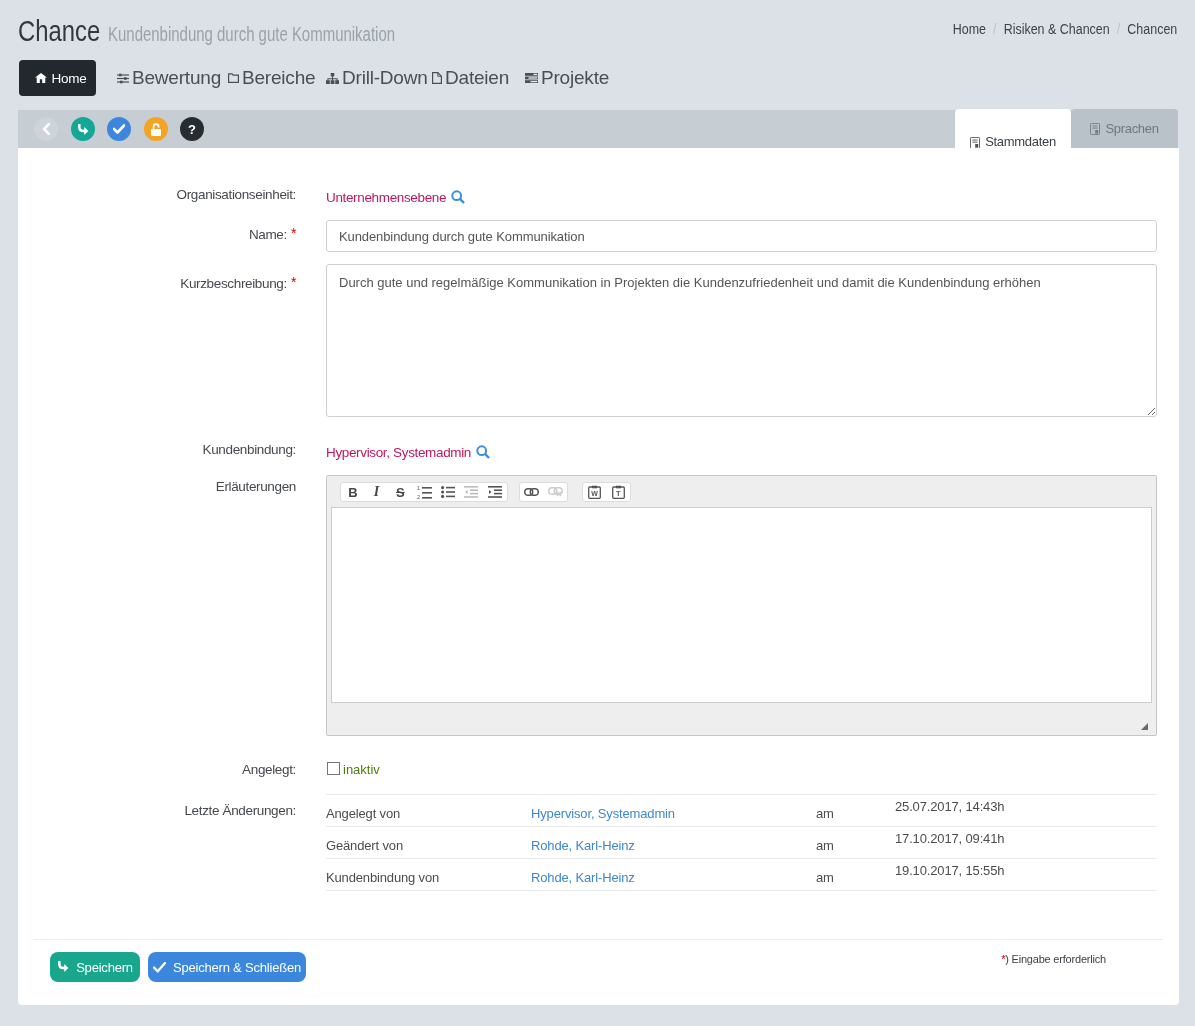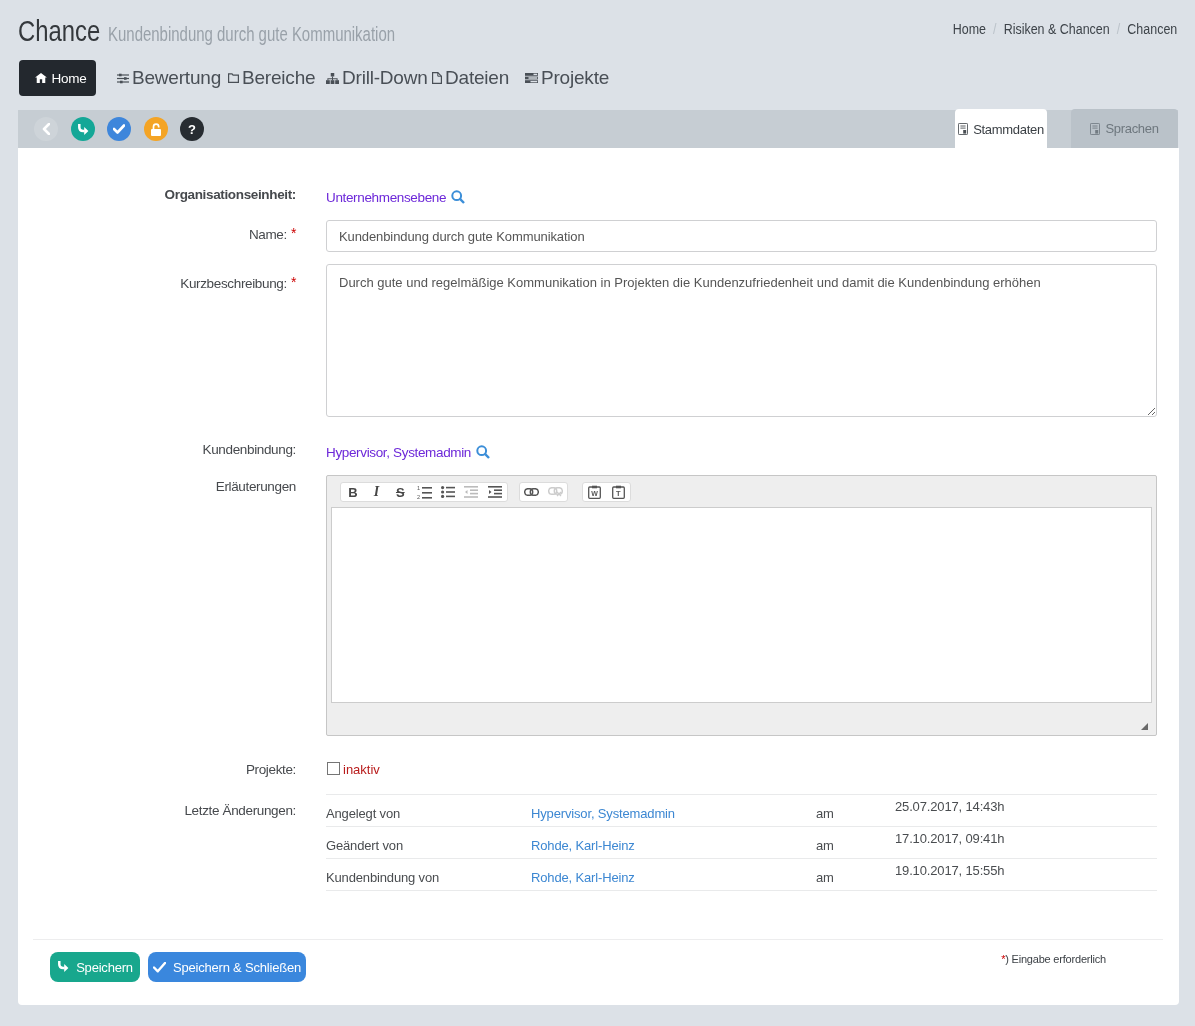--- a/index.html
+++ b/index.html
@@ -20,45 +20,45 @@
 #strip { left:18px; top:110px; width:1160px; height:38px; background:#c6cdd3; }
 .circ { position:absolute; top:117px; width:24px; height:24px; border-radius:50%; display:flex; align-items:center; justify-content:center; }
 .c1 { background:#ced4d9; }
 .c2 { background:#14a797; }
 .c3 { background:#3e86db; }
 .c4 { background:#f4a425; }
 .c5 { background:#272c31; }
 
 
 .tab { top:109px; height:39px; display:flex; align-items:center; justify-content:center; gap:5px; font-size:13px; letter-spacing:-0.3px; border-radius:4px 4px 0 0; }
-#tab1 { left:955px; width:92px; background:#ffffff; color:#3a3f44; height:40px; }
+#tab1 { left:955px; width:116px; background:#ffffff; color:#3a3f44; height:40px;align-items:flex-end; }
 #tab2 { left:1071px; width:107px; background:#bac2c9; color:#6e777e; }
 
 
 #panel { left:18px; top:148px; width:1161px; height:857px; background:#fff; border-radius:0 0 4px 4px; }
 
 
 .lbl { position:absolute; width:278px; left:18px; text-align:right; font-size:13.5px; letter-spacing:-0.35px; color:#46494d; line-height:1; }
 .lbl .star { color:#c00; font-size:14px; margin-left:4px; position:relative; top:-1px; }
-.val { position:absolute; left:326px; font-size:13.5px; letter-spacing:-0.35px; color:#6d28d9; line-height:1; }
+.val { position:absolute; left:326px; font-size:13.5px; letter-spacing:-0.35px; color:#be185d; line-height:1; }
 .mag { position:relative; top:2px; margin-left:5px; }
 input.txt { position:absolute; left:326px; width:831px; height:32px; border:1px solid #cfd0d2; border-radius:3px; padding:0 12px; font-size:13px; letter-spacing:-0.1px; color:#555; font-family:"Liberation Sans",sans-serif; background:#fff; outline:none; }
 #ta { position:absolute; left:326px; top:264px; width:831px; height:153px; border:1px solid #cfd0d2; border-radius:3px; padding:9px 12px; font-size:13px; color:#555; font-family:"Liberation Sans",sans-serif; line-height:1.45; resize:both; outline:none; }
 
 
 #ed { left:326px; top:475px; width:831px; height:261px; border:1px solid #c6c6c6; border-radius:2px; background:#eeeeee; }
 #edtb { position:absolute; left:5px; top:6px; height:20px; width:820px; }
 .grp { position:absolute; top:0; height:20px; background:#fff; border:1px solid #dcdcdc; border-radius:3px; display:flex; align-items:center; }
 .tbtn { width:24px; height:18px; display:flex; align-items:center; justify-content:center; color:#474747; }
 #edc { position:absolute; left:4px; top:31px; width:821px; height:196px; background:#fff; border:1px solid #ccc; }
 #edfoot { position:absolute; left:0; top:229px; width:829px; height:29px; }
 
 
 #cb { position:absolute; left:327px; top:762px; width:13px; height:13px; border:1px solid #757575; background:#fff; }
-#cbl { position:absolute; left:343px; top:763px; font-size:13px; color:#b91c1c; line-height:1; }
+#cbl { position:absolute; left:343px; top:763px; font-size:13px; color:#4d7c0f; line-height:1; }
 
 
 .trow { position:absolute; left:326px; width:831px; height:32px; border-top:1px solid #e9eaeb; font-size:13px; letter-spacing:-0.15px; color:#4a4d50; }
 .trow .c1c { position:absolute; left:0; top:11px; }
 .trow .c2c { position:absolute; left:205px; top:11px; color:#3c87d2; }
 .trow .c3c { position:absolute; left:490px; top:11px; }
 .trow .c4c { position:absolute; left:569px; top:4px; }
 
 
 #sepline { left:33px; top:939px; width:1130px; height:1px; background:#ededee; }
@@ -165,21 +165,21 @@
 <svg width="10" height="12" viewBox="0 0 10 12" fill="none" stroke="#737c83" stroke-width="0.9">
       <rect x="0.45" y="0.45" width="9.1" height="11.1" rx="0.8"></rect>
       <line x1="2.4" y1="3" x2="7.6" y2="3"></line>
       <line x1="2.4" y1="5.1" x2="7.6" y2="5.1"></line>
       <rect x="5.2" y="7" width="3" height="3.6" fill="#737c83" stroke="none"></rect>
     </svg>
 Sprachen</div>
 
 <div class="abs" id="panel"></div>
 
-<div class="lbl" style="top:188px;font-weight:bold;">Organisationseinheit:</div>
+<div class="lbl" style="top:188px;">Organisationseinheit:</div>
 <div class="val" style="top:188px;">Unternehmensebene<svg class="mag" width="14" height="14" viewBox="0 0 14 14" fill="none" stroke="#3b8ed8" stroke-width="2">
       <circle cx="5.7" cy="5.7" r="4.4"></circle>
       <line x1="9.2" y1="9.2" x2="13" y2="13" stroke-width="2.4"></line>
     </svg></div>
 
 <div class="lbl" style="top:227px;">Name:<span class="star">*</span></div>
 <input class="txt" style="top: 220px;" value="Kundenbindung durch gute Kommunikation">
 
 <div class="lbl" style="top:276px;">Kurzbeschreibung:<span class="star">*</span></div>
 <textarea id="ta" style="">Durch gute und regelmäßige Kommunikation in Projekten die Kundenzufriedenheit und damit die Kundenbindung erhöhen</textarea>
@@ -268,21 +268,21 @@
     </div>
   </div>
   <div id="edc"></div>
   <div id="edfoot">
       <svg style="position:absolute; right:8px; bottom:4px;" width="7" height="7" viewBox="0 0 7 7">
         <path d="M7 0 L7 7 L0 7 Z" fill="#696969"></path>
       </svg>
     </div>
 </div>
 
-<div class="lbl" style="top:763px;">Projekte:</div>
+<div class="lbl" style="top:763px;">Angelegt:</div>
 <div id="cb"></div>
 <div id="cbl">inaktiv</div>
 
 <div class="lbl" style="top:804px;">Letzte Änderungen:</div>
 <div class="trow" style="top:794px;">
     <span class="c1c">Angelegt von</span>
     <span class="c2c">Hypervisor, Systemadmin</span>
     <span class="c3c">am</span>
     <span class="c4c">25.07.2017, 14:43h</span>
   </div>

